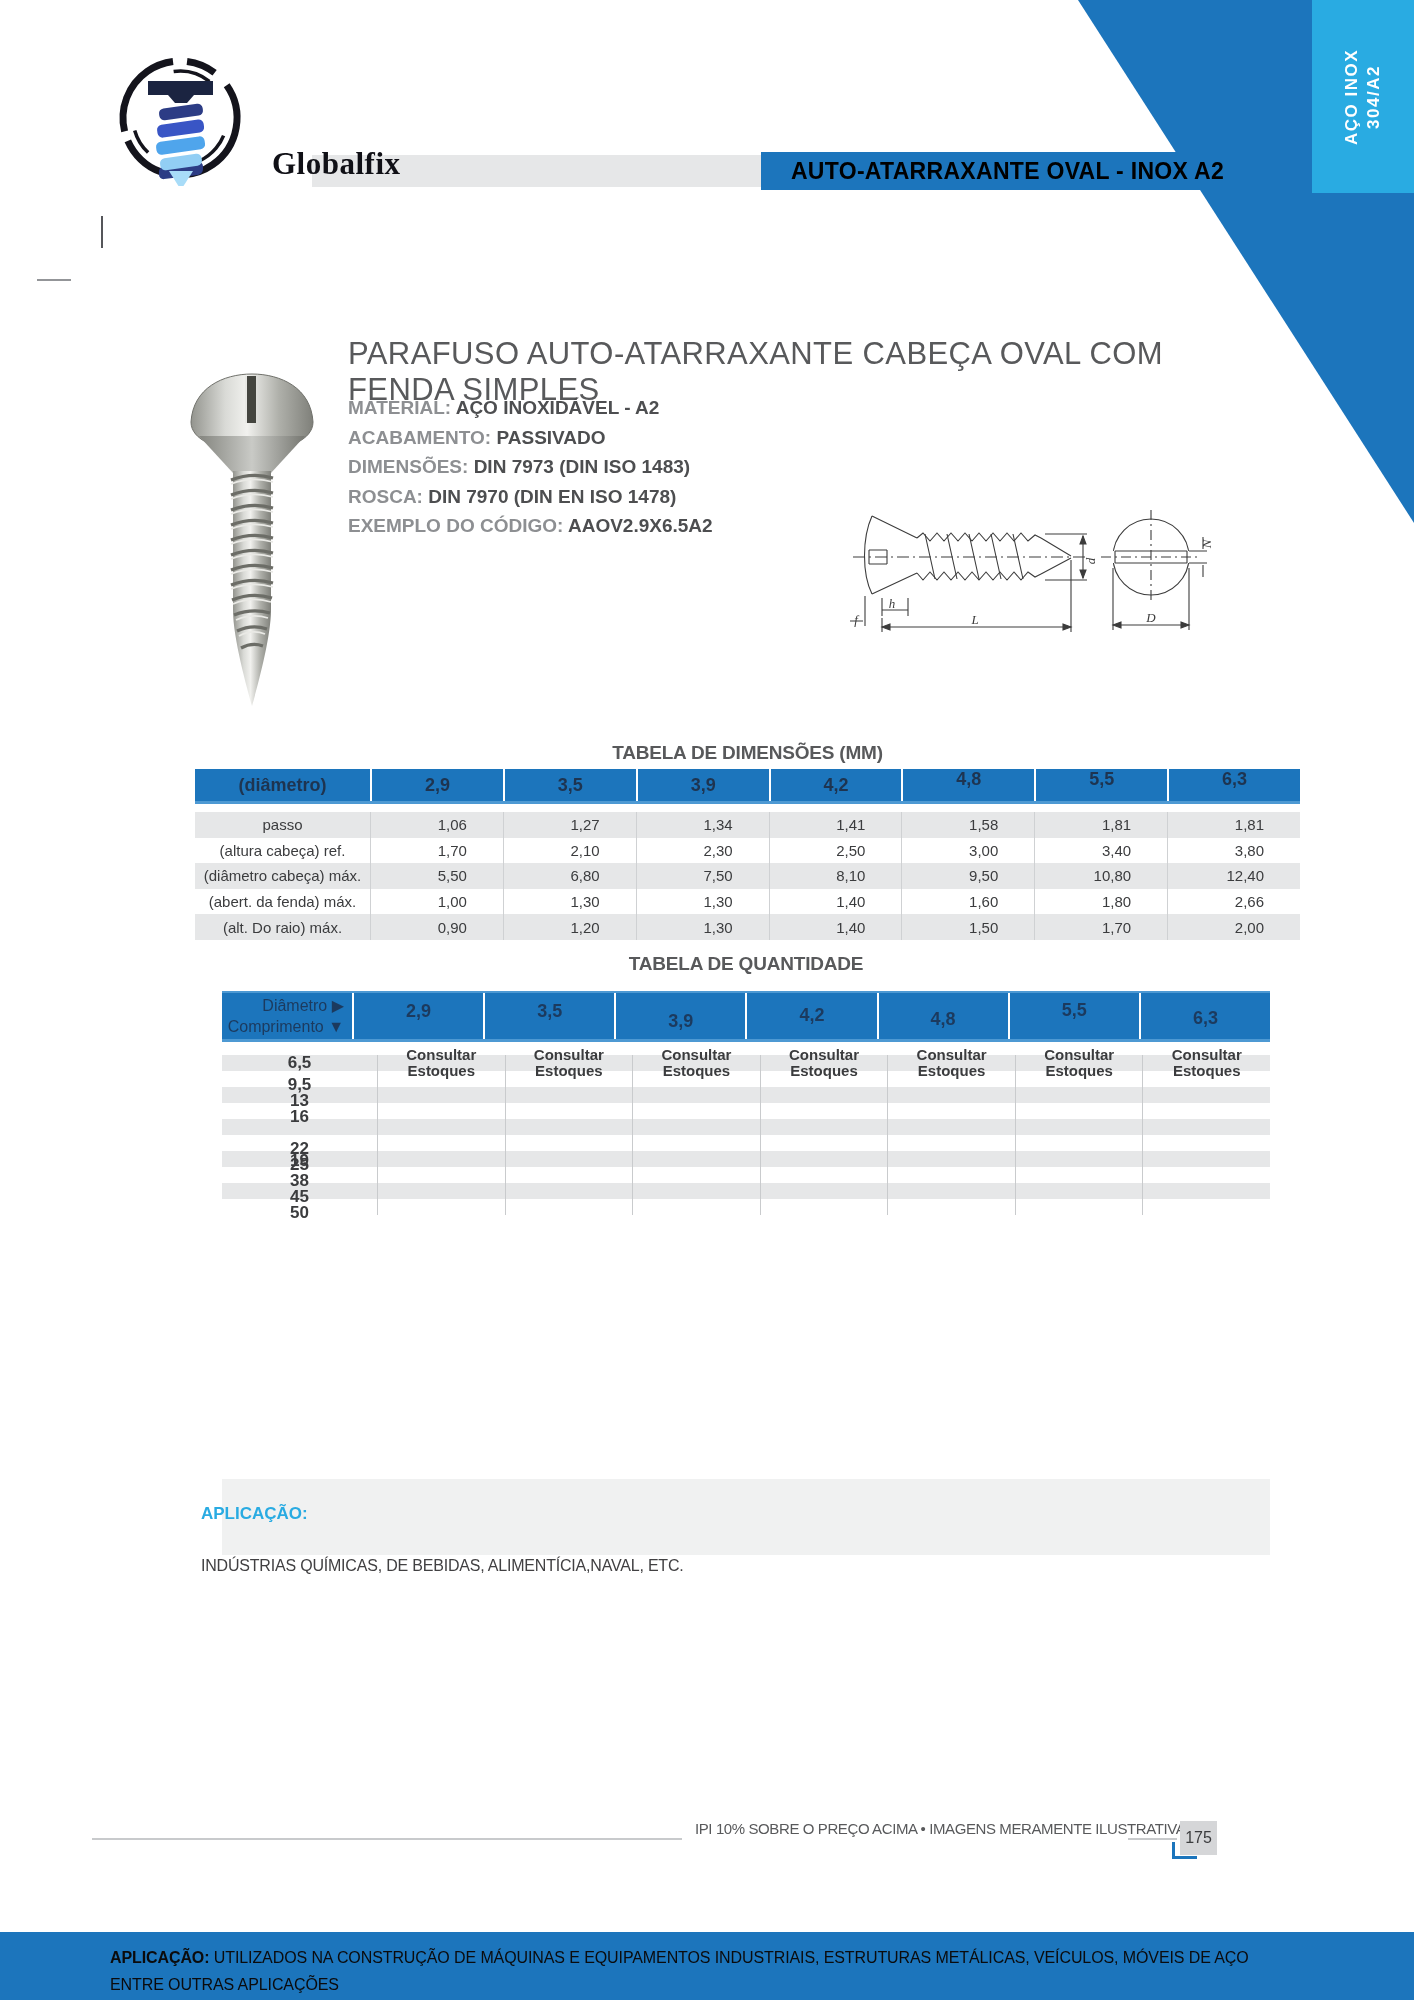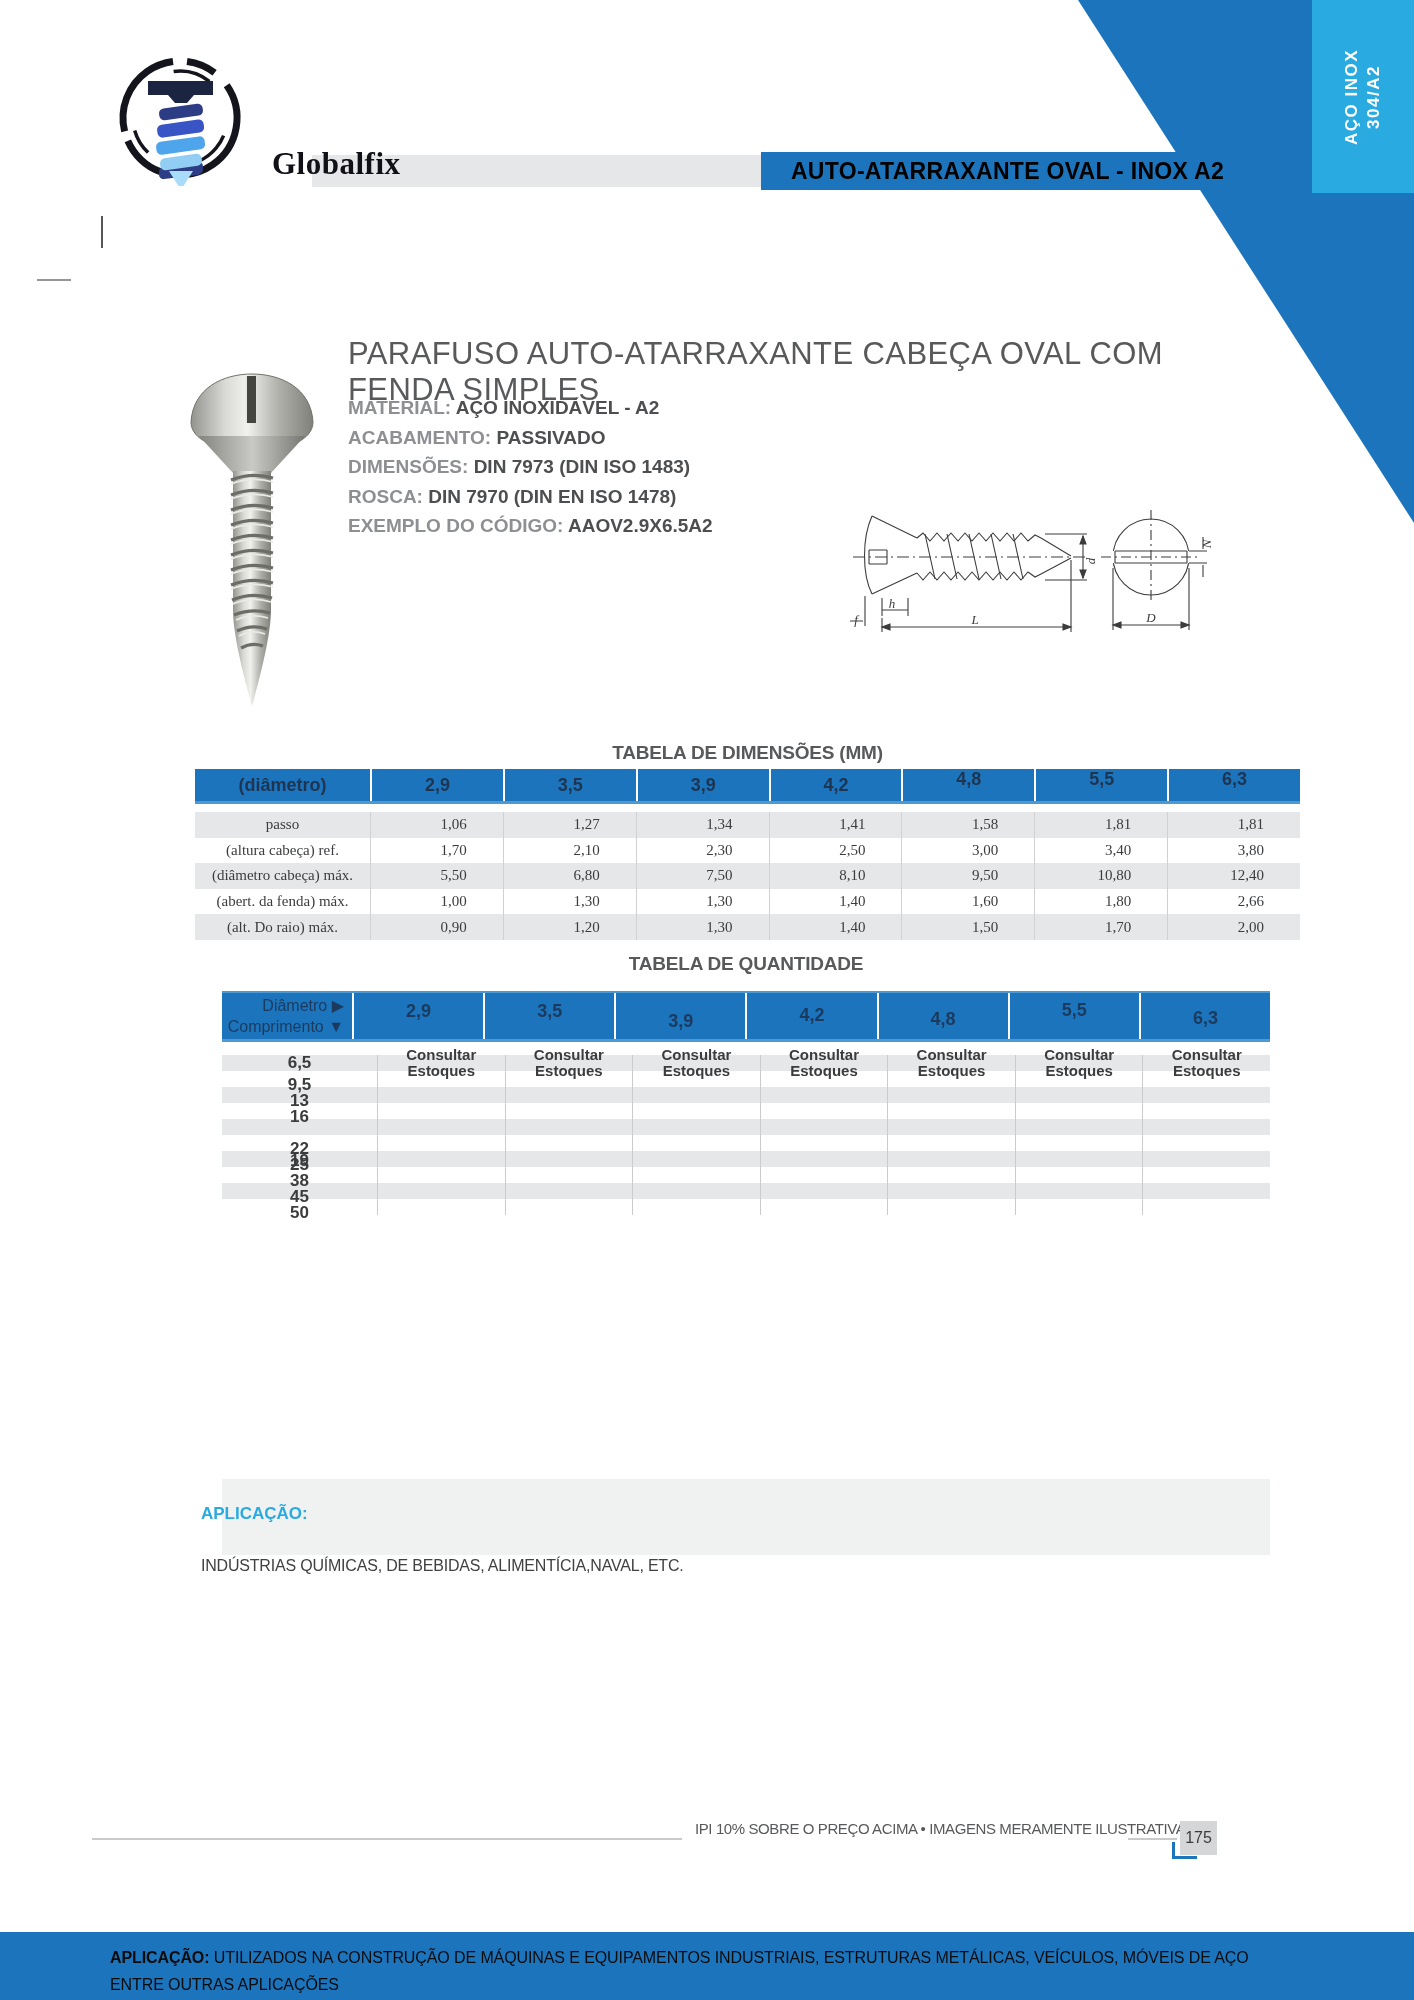--- a/index.html
+++ b/index.html
@@ -35,21 +35,21 @@
   
   .tbl-title{font-size:19px;font-weight:700;color:#58595B;text-align:center;letter-spacing:-.2px;}
   #dims-title{left:195px;top:742px;width:1105px;}
   #dims-header{left:195px;top:769px;width:1105px;height:35px;display:flex;
                background:#1C75BC;border-bottom:3px solid #4D99D3;}
   #dims-header .c0{width:175px;}
   #dims-header .cell{flex:1;border-left:2px solid #fff;}
   #dims-header div{display:flex;align-items:center;justify-content:center;
                    color:#1E3450;font-size:18px;font-weight:700;}
   #dims-body{left:195px;top:812px;width:1105px;}
-  #dims-body .row{display:flex;height:25.6px;align-items:center;font-size:15px;color:#3B3C3E;font-family:Liberation Serif, serif;}
+  #dims-body .row{display:flex;height:25.6px;align-items:center;font-size:15px;color:#3B3C3E;}
   #dims-body .row:nth-child(odd){background:#E6E7E8;}
   #dims-body .rl{width:175px;text-align:center;}
   #dims-body .rv{flex:1;text-align:right;padding-right:36px;border-left:1px solid #CFD1D3;
                  height:100%;display:flex;align-items:center;justify-content:flex-end;}
 
   #qty-title{left:222px;top:953px;width:1048px;}
   #qty-header{left:222px;top:991px;width:1048px;height:51px;display:flex;background:#1C75BC;
               border-top:2px solid #4D99D3;border-bottom:3px solid #4D99D3;}
   #qty-header .corner{width:130px;display:flex;flex-direction:column;justify-content:center;
               align-items:flex-end;padding-right:8px;color:#1C3A5E;font-size:16px;line-height:21px;}

